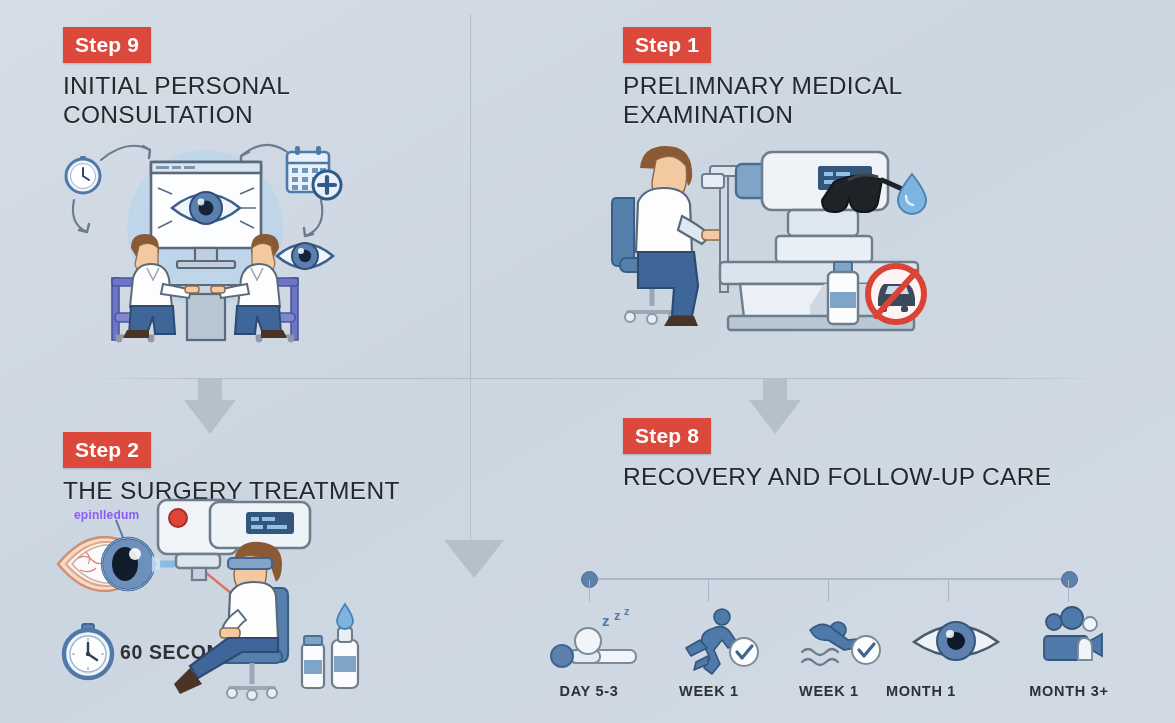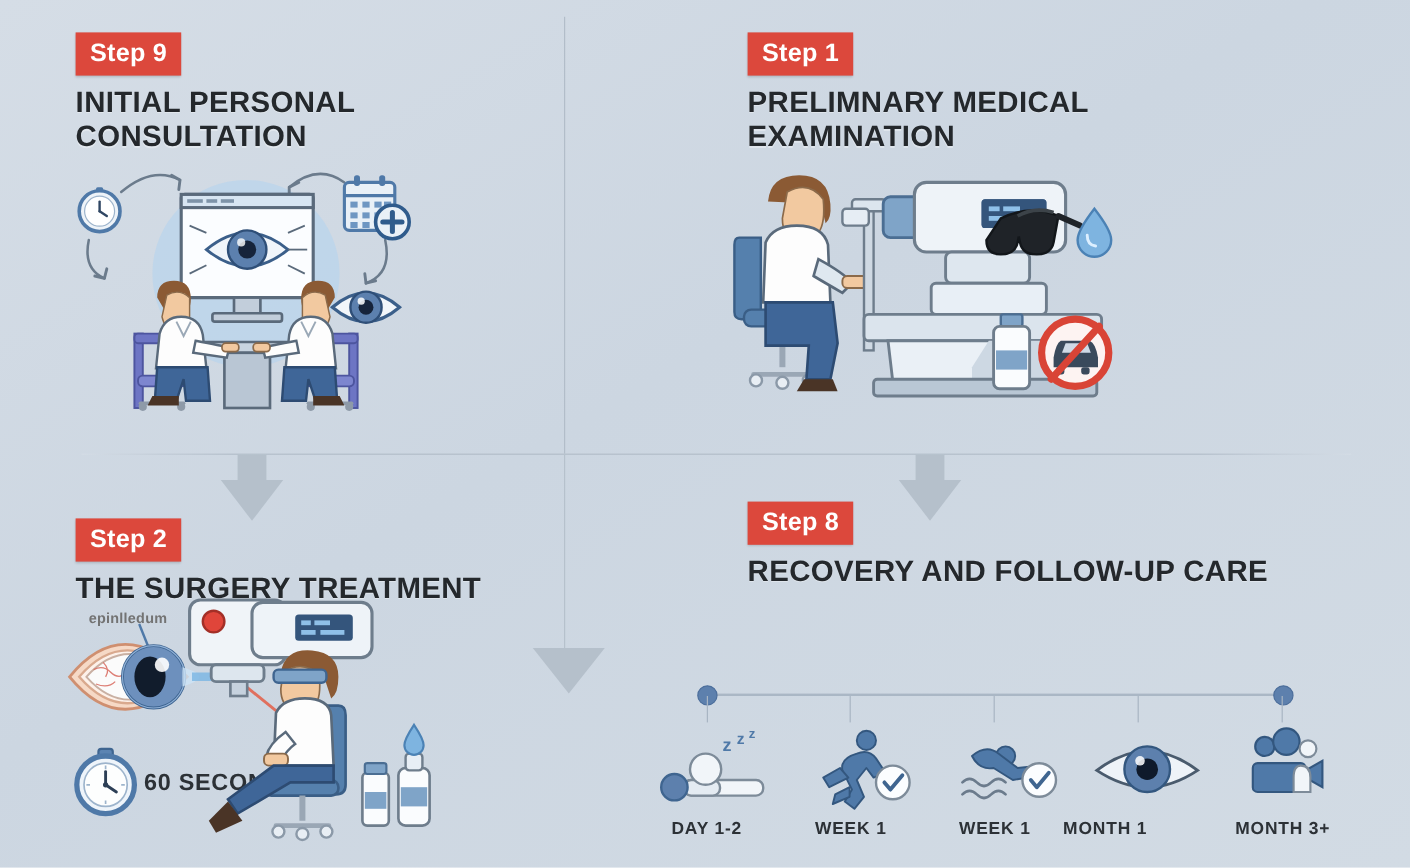--- a/index.html
+++ b/index.html
@@ -25,37 +25,37 @@
   .arrow-a-stub{left:198px;top:379px;height:22px;}
   .arrow-b{left:749px;top:400px;}
   .arrow-b-stub{left:763px;top:379px;height:22px;}
   .arrow-c{left:444px;top:540px;border-left-width:30px;border-right-width:30px;border-top-width:38px;}
 
   
   .step{position:absolute;}
   .badge{display:inline-block;background:#dc483c;color:#fff;font-weight:bold;
          font-size:21px;line-height:1;padding:7px 12px 8px;letter-spacing:.2px;
          box-shadow:0 1px 2px rgba(0,0,0,.18);}
-  .title{margin-top:9px;color:#24282c;font-weight:bold;font-size:24.5px;
+  .title{margin-top:9px;color:#24282c;font-weight:normal;font-size:24.5px;
          line-height:1.17;letter-spacing:.3px;white-space:pre-line;
          text-shadow:0 1px 0 rgba(255,255,255,.35);}
   .s1{left:63px;top:27px;}
   .s2{left:623px;top:27px;}
   .s3{left:63px;top:432px;}
   .s4{left:623px;top:418px;}
 
   
   .ill{position:absolute;}
   svg{display:block;overflow:visible;}
 
   
   .sec-label{position:absolute;left:120px;top:641px;font-size:19.5px;font-weight:bold;
              color:#2c3136;letter-spacing:.6px;}
   .eye-anno{position:absolute;left:74px;top:508px;font-size:12px;font-weight:bold;
-            color:#737373;letter-spacing:.2px;}
+            color:#8b5cf6;letter-spacing:.2px;}
 
   
   .tl{position:absolute;left:588px;top:578px;width:480px;height:2px;background:#aab7c5;}
   .tl-dot{position:absolute;width:15px;height:15px;border-radius:50%;
           background:#5d80ad;border:1px solid #4d6f9c;top:571px;}
   .tl-tick{position:absolute;width:1px;height:22px;background:#a8b5c3;top:580px;}
   .tl-icon{position:absolute;top:608px;width:112px;height:62px;}
   .tl-label{position:absolute;top:683px;width:130px;text-align:center;
             font-size:14.5px;font-weight:bold;color:#2c3136;letter-spacing:.7px;}
 </style>
@@ -390,21 +390,21 @@
       <svg width="112" height="62" viewBox="0 0 112 62">
         <text x="62" y="18" font-family="Liberation Sans, sans-serif" font-size="15" font-weight="bold" fill="#4f79a8">z</text>
         <text x="74" y="12" font-family="Liberation Sans, sans-serif" font-size="13" font-weight="bold" fill="#4f79a8">z</text>
         <text x="84" y="7" font-family="Liberation Sans, sans-serif" font-size="11" font-weight="bold" fill="#4f79a8">z</text>
         <rect x="30" y="42" width="66" height="13" rx="6" fill="#f1f5f9" stroke="#7d8b99" stroke-width="2"></rect>
         <rect x="30" y="42" width="30" height="13" rx="6" fill="#e4ebf2" stroke="#7d8b99" stroke-width="2"></rect>
         <circle cx="48" cy="33" r="13" fill="#f1f5f9" stroke="#7d8b99" stroke-width="2"></circle>
         <circle cx="22" cy="48" r="11" fill="#5d80ad" stroke="#3f6590" stroke-width="2"></circle>
       </svg>
     </div>
-    <div class="tl-label" style="left:524px;">DAY 1-2</div>
+    <div class="tl-label" style="left:524px;">DAY 5-3</div>
 
     <div class="tl-icon" style="left:660px;">
       <svg width="112" height="62" viewBox="0 0 112 62">
         <g fill="#4f79a8" stroke="#33577f" stroke-width="1.6" stroke-linejoin="round">
           <circle cx="62" cy="9" r="8"></circle>
           <path d="M54 20 q10 -4 16 4 l8 12 l-10 4 l-6 -8 l-8 10 l6 14 l-8 10 l-8 -6 l6 -10 l-8 -16 q-2 -10 12 -14z"></path>
           <path d="M40 32 l-14 8 l5 8 l16 -8z"></path>
           <path d="M48 56 l-14 6 l2 -8 l12 -6z"></path>
         </g>
         <circle cx="84" cy="44" r="14" fill="#fbfdff" stroke="#7d8b99" stroke-width="2"></circle>

